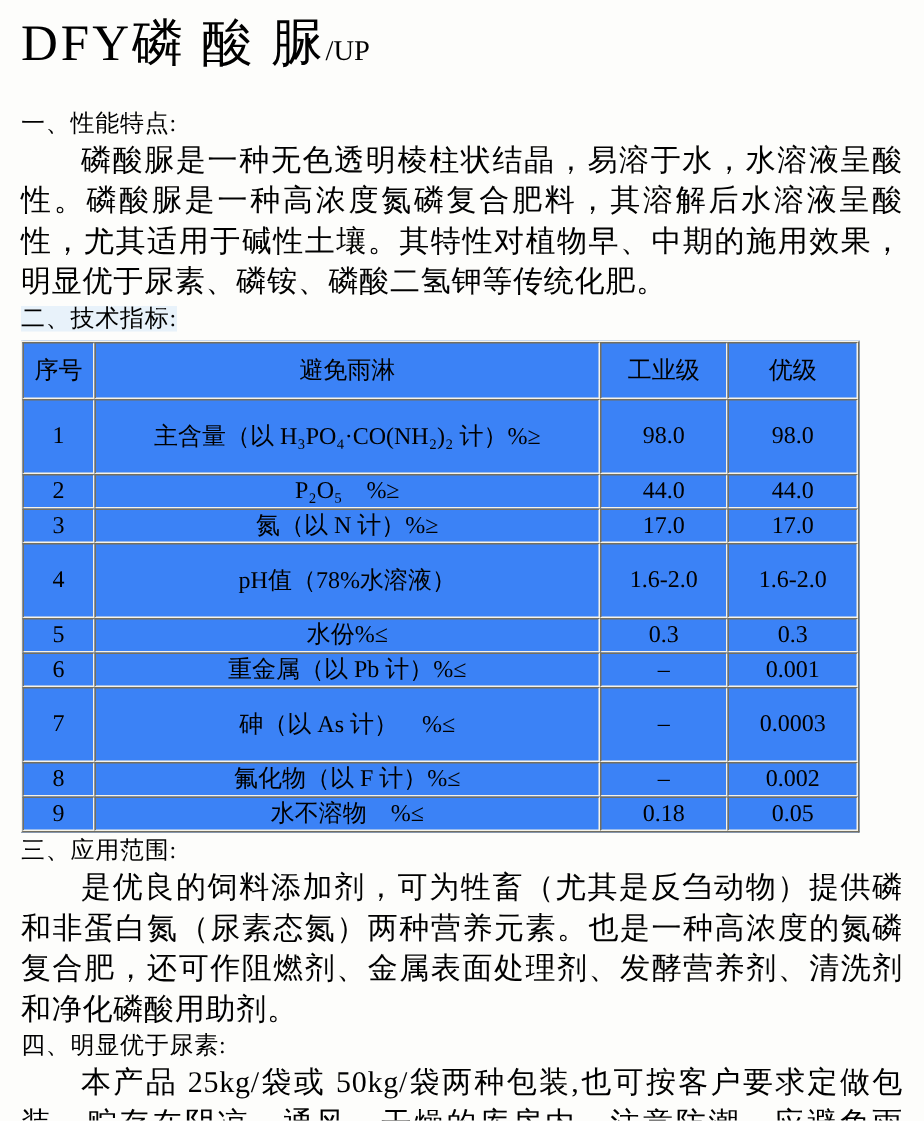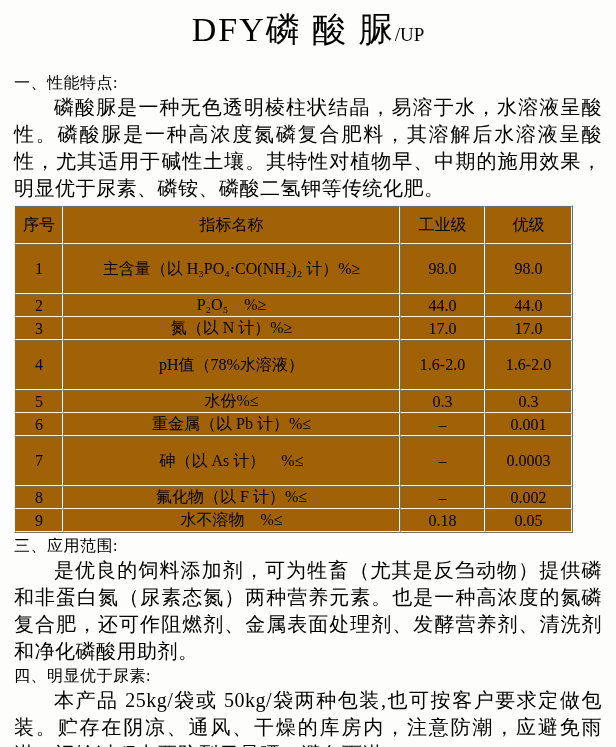--- a/index.html
+++ b/index.html
@@ -9,40 +9,40 @@
     --text:#000000;
   }
   html,body{margin:0;padding:0;background:#fdfdfb;}
   body{
     width:616px;height:747px;box-sizing:border-box;overflow:hidden;
     padding:6px 14px 0 14px;
     color:var(--text);
     font-family:"Liberation Serif","DejaVu Serif",serif;
   }
   .title{
-    margin:0;text-align:center;font-weight:normal;
+    margin:0;font-weight:normal;
     font-size:34px;line-height:48px;letter-spacing:2px;white-space:nowrap;
   }
   .title .suffix{font-size:19px;letter-spacing:0;}
   .formula{
     margin:5px 0 0 0;font-size:15px;line-height:20px;font-weight:bold;
     white-space:pre-wrap;letter-spacing:.3px;
   }
   .sec-heading{
     font-size:16px;line-height:22px;font-weight:normal;margin:0;letter-spacing:.5px;
   }
   .mt{margin-top:13px;}
   .para{
     margin:0;font-size:20px;line-height:27px;text-indent:2em;
     letter-spacing:.5px;text-align:justify;
   }
   .hl{background:var(--heading-highlight);}
   table.spec{
     border-collapse:separate;border-spacing:0;table-layout:fixed;
-    width:557px;margin:3px 0 2px 0;background:#a16207;
+    width:557px;margin:3px 0 2px 0;background:#3b82f6;
     border:1px solid;
     border-color:var(--border-light) var(--border-dark) var(--border-dark) var(--border-light);
     font-size:16px;
   }
   table.spec th,table.spec td{
     border:1px solid;
     border-color:var(--border-dark) var(--border-light) var(--border-light) var(--border-dark);
     text-align:center;vertical-align:middle;padding:0 2px;
     font-weight:normal;overflow:hidden;white-space:pre-wrap;
   }
@@ -54,32 +54,33 @@
 <body>
 
 <div>
 
   <h1 class="title"><span>DFY磷 酸 脲</span><span class="suffix">/UP</span></h1>
 
 
   <h2 class="sec-heading mt">一、性能特点:</h2>
   <p class="para">磷酸脲是一种无色透明棱柱状结晶，易溶于水，水溶液呈酸性。磷酸脲是一种高浓度氮磷复合肥料，其溶解后水溶液呈酸性，尤其适用于碱性土壤。其特性对植物早、中期的施用效果，明显优于尿素、磷铵、磷酸二氢钾等传统化肥。</p>
 
+  <h2 class="sec-heading"><span class="hl">二、技术指标:</span></h2>
 
   <table class="spec">
     <colgroup>
       <col style="width:48px">
         <col style="width:337px">
         <col style="width:85px">
         <col style="width:87px">
     </colgroup>
     <thead>
       <tr>
         <th>序号</th>
-        <th>指标名称</th>
+        <th>避免雨淋</th>
         <th>工业级</th>
         <th>优级</th>
       </tr>
     </thead>
     <tbody>
         <tr class="tall">
       <td>1</td>
       <td>主含量（以 H₃PO₄·CO(NH₂)₂ 计）%≥</td>
       <td>98.0</td>
       <td>98.0</td>

